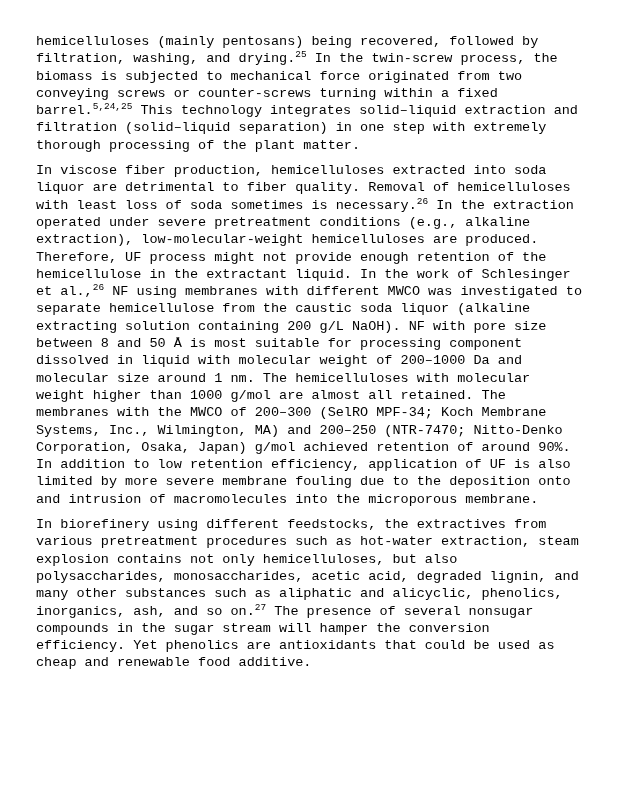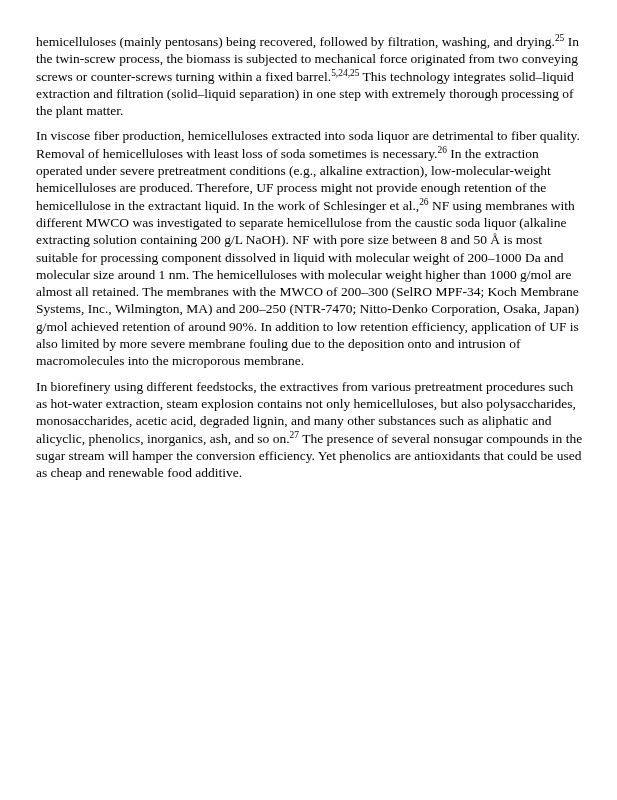--- a/index.html
+++ b/index.html
@@ -12,21 +12,21 @@
     width: 617px;
     height: 800px;
     background: #ffffff;
     overflow: hidden;
   }
   .content {
     position: absolute;
     left: 36px;
     top: 33px;
     width: 548px;
-    font-family: Liberation Serif, serif;
+    font-family: Liberation Mono, monospace;
     font-size: 13.5px;
     line-height: 17.3px;
     color: #000000;
     text-align: left;
   }
   .para {
     margin: 0 0 8px 0;
   }
   sup.cite {
     font-size: 0.7em;

